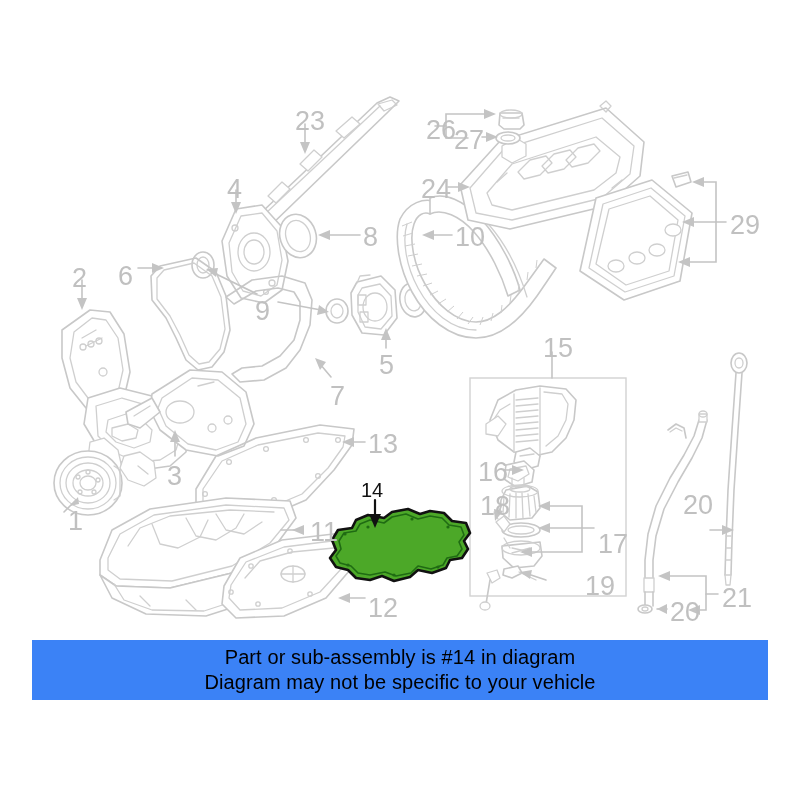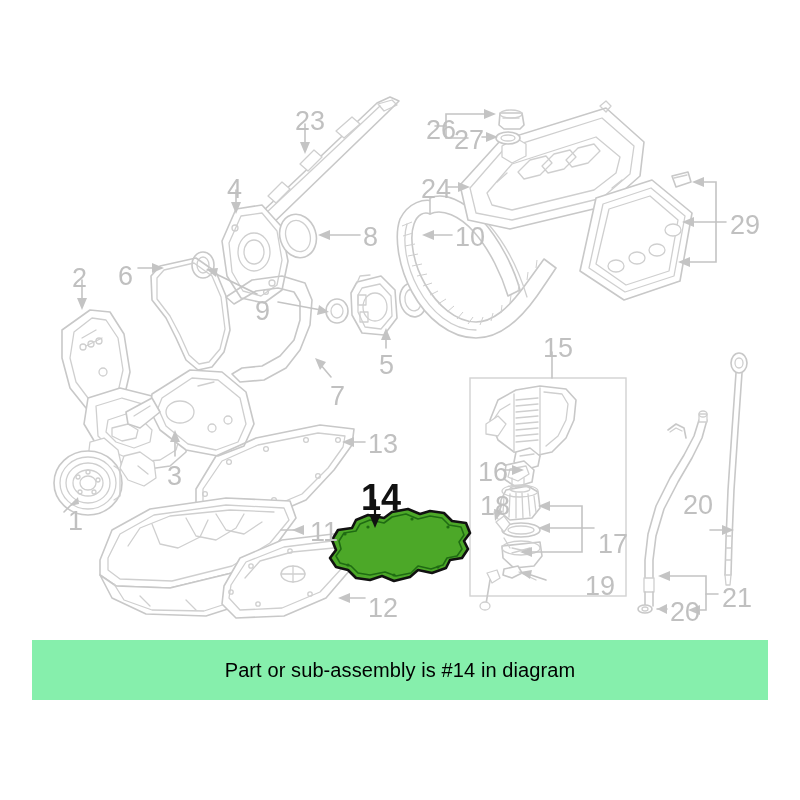--- a/index.html
+++ b/index.html
@@ -40,30 +40,29 @@
     font-family: "Liberation Sans", sans-serif;
     font-size: 27px;
     line-height: 1;
     color: #c0c0c0;
     white-space: nowrap;
     pointer-events: auto;
     -webkit-font-smoothing: antialiased;
   }
   .callout.highlight {
     color: #111111;
-    font-size: 36px;
-    font-weight: bold;
+    font-size: 20px;
   }
   #banner {
     position: absolute;
     left: 32px;
     top: 640px;
     width: 736px;
     height: 60px;
-    background: #86efac;
+    background: #3b82f6;
     display: flex;
     flex-direction: column;
     align-items: center;
     justify-content: center;
     box-sizing: border-box;
   }
   .banner-line {
     color: #000000;
     font-family: "Liberation Sans", sans-serif;
     font-size: 20px;
@@ -544,15 +543,16 @@
     <div class="callout" style="left:670px;top:599px;">20</div>
     <div class="callout" style="left:295px;top:108px;">23</div>
     <div class="callout" style="left:421px;top:176px;">24</div>
     <div class="callout" style="left:730px;top:212px;">29</div>
     <div class="callout" style="left:426px;top:117px;">26</div>
     <div class="callout" style="left:454px;top:127px;">27</div>
   </div>
 
   <div id="banner">
     <div class="banner-line">Part or sub-assembly is #14 in diagram</div>
+    <div class="banner-line">Diagram may not be specific to your vehicle</div>
   </div>
 
 </div>
 
 </body></html>

